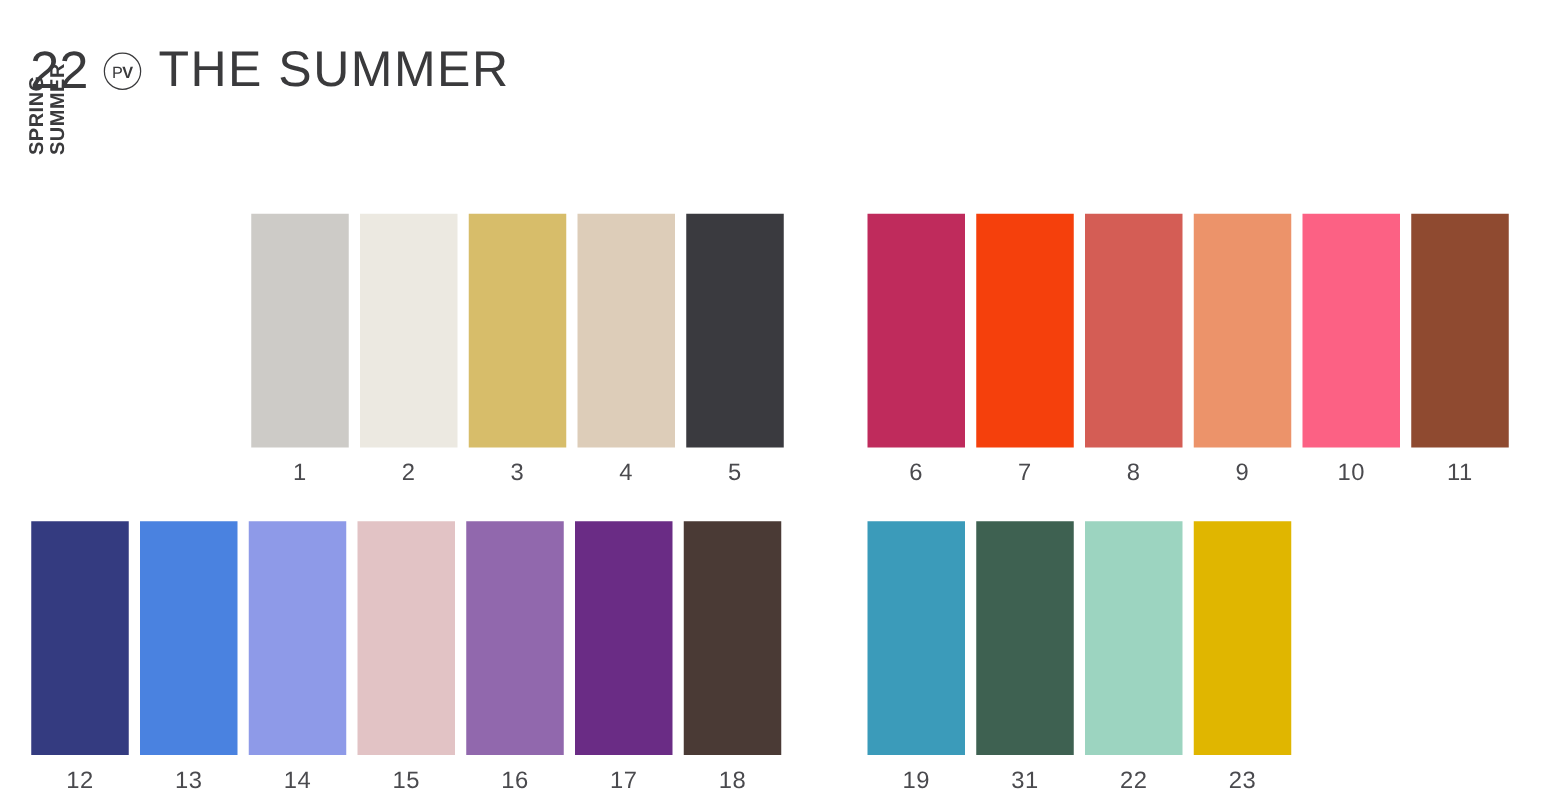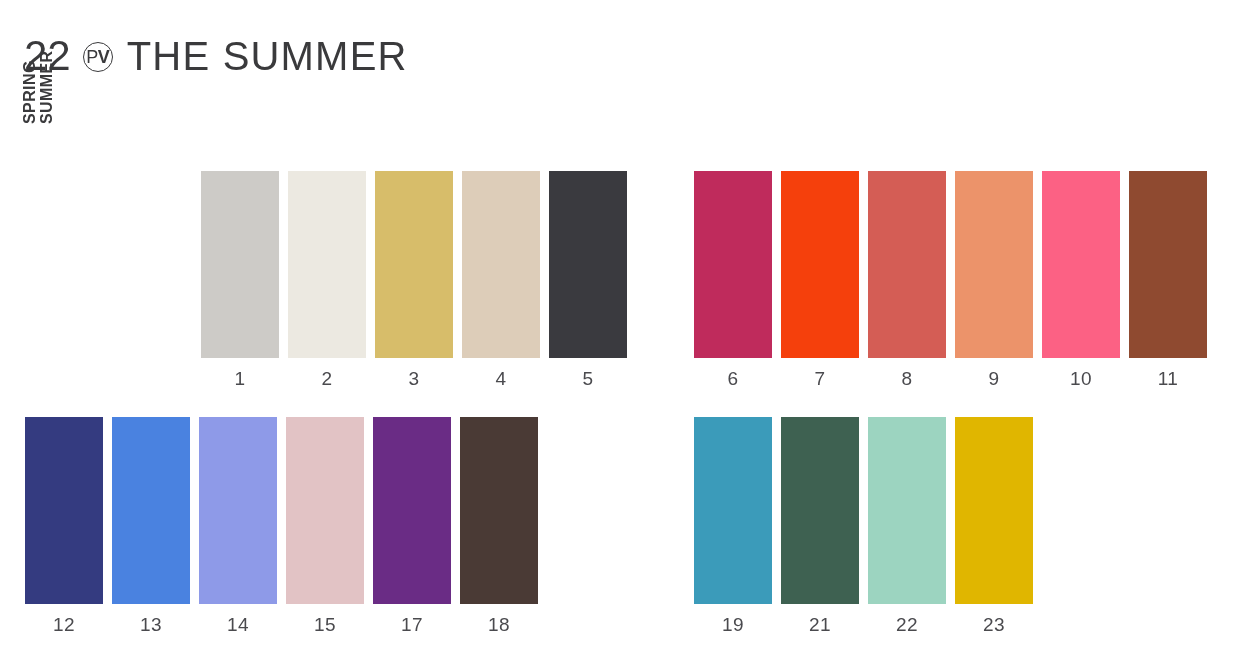--- a/index.html
+++ b/index.html
@@ -46,21 +46,21 @@
     margin-left: 12px;
     margin-right: 14px;
     display: flex;
     align-items: center;
     justify-content: center;
     flex: none;
     position: relative;
     top: 1px;
   }
   .pv-logo-text {
-    font-size: 18px;
+    font-size: 13px;
     line-height: 1;
     letter-spacing: -0.5px;
     color: #3a3a3c;
     font-weight: 400;
   }
   .pv-logo-text b { font-weight: 700; }
   .title {
     font-size: 40px;
     font-weight: 300;
     letter-spacing: 1.2px;
@@ -201,36 +201,40 @@
     </div>
     <div class="swatch">
       <div class="swatch-chip" style="background: rgb(142, 154, 232);"></div>
       <div class="swatch-label">14</div>
     </div>
     <div class="swatch">
       <div class="swatch-chip" style="background: rgb(226, 195, 197);"></div>
       <div class="swatch-label">15</div>
     </div>
     <div class="swatch">
+      <div class="swatch-chip" style="background: rgb(145, 104, 173);"></div>
+      <div class="swatch-label">16</div>
+    </div>
+    <div class="swatch">
       <div class="swatch-chip" style="background: rgb(106, 44, 133);"></div>
       <div class="swatch-label">17</div>
     </div>
     <div class="swatch">
       <div class="swatch-chip" style="background: rgb(74, 58, 53);"></div>
       <div class="swatch-label">18</div>
     </div>
   </div>
 <div class="group group-d">
     <div class="swatch">
       <div class="swatch-chip" style="background: rgb(59, 155, 186);"></div>
       <div class="swatch-label">19</div>
     </div>
     <div class="swatch">
       <div class="swatch-chip" style="background: rgb(62, 97, 81);"></div>
-      <div class="swatch-label">21</div>
+      <div class="swatch-label">31</div>
     </div>
     <div class="swatch">
       <div class="swatch-chip" style="background: rgb(156, 212, 192);"></div>
       <div class="swatch-label">22</div>
     </div>
     <div class="swatch">
       <div class="swatch-chip" style="background: rgb(224, 182, 0);"></div>
       <div class="swatch-label">23</div>
     </div>
   </div>

